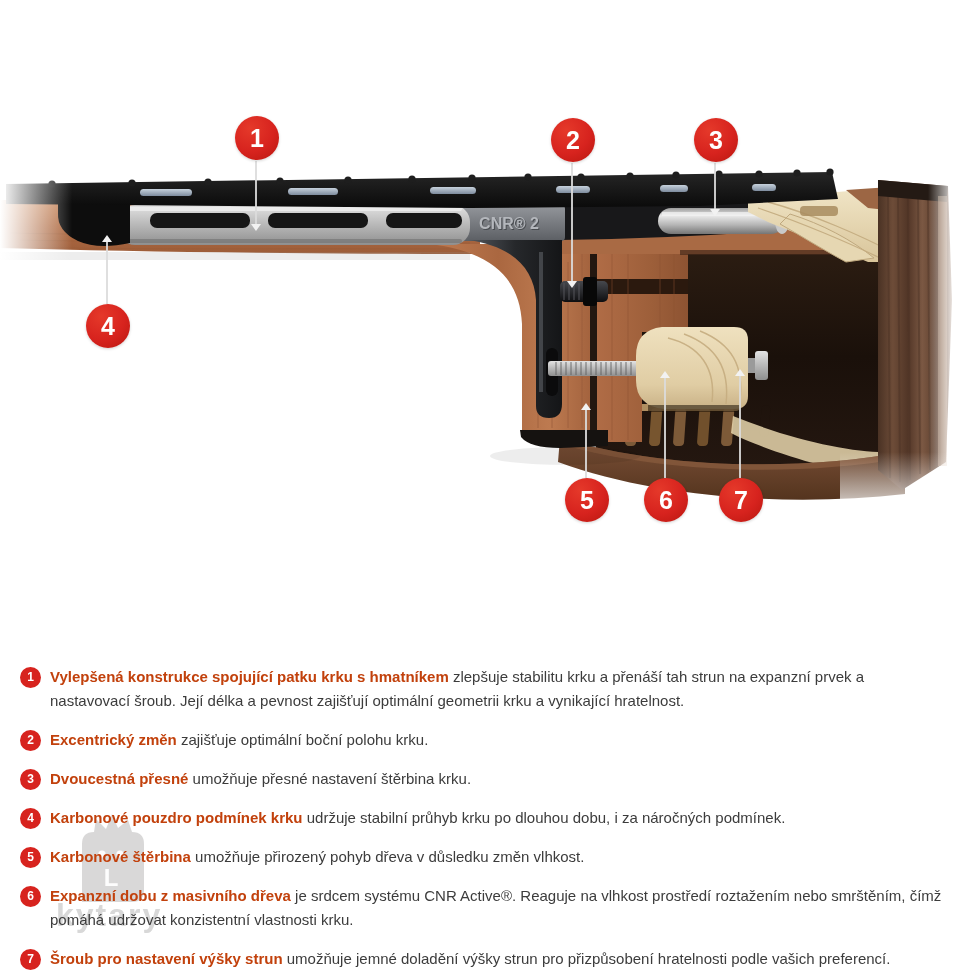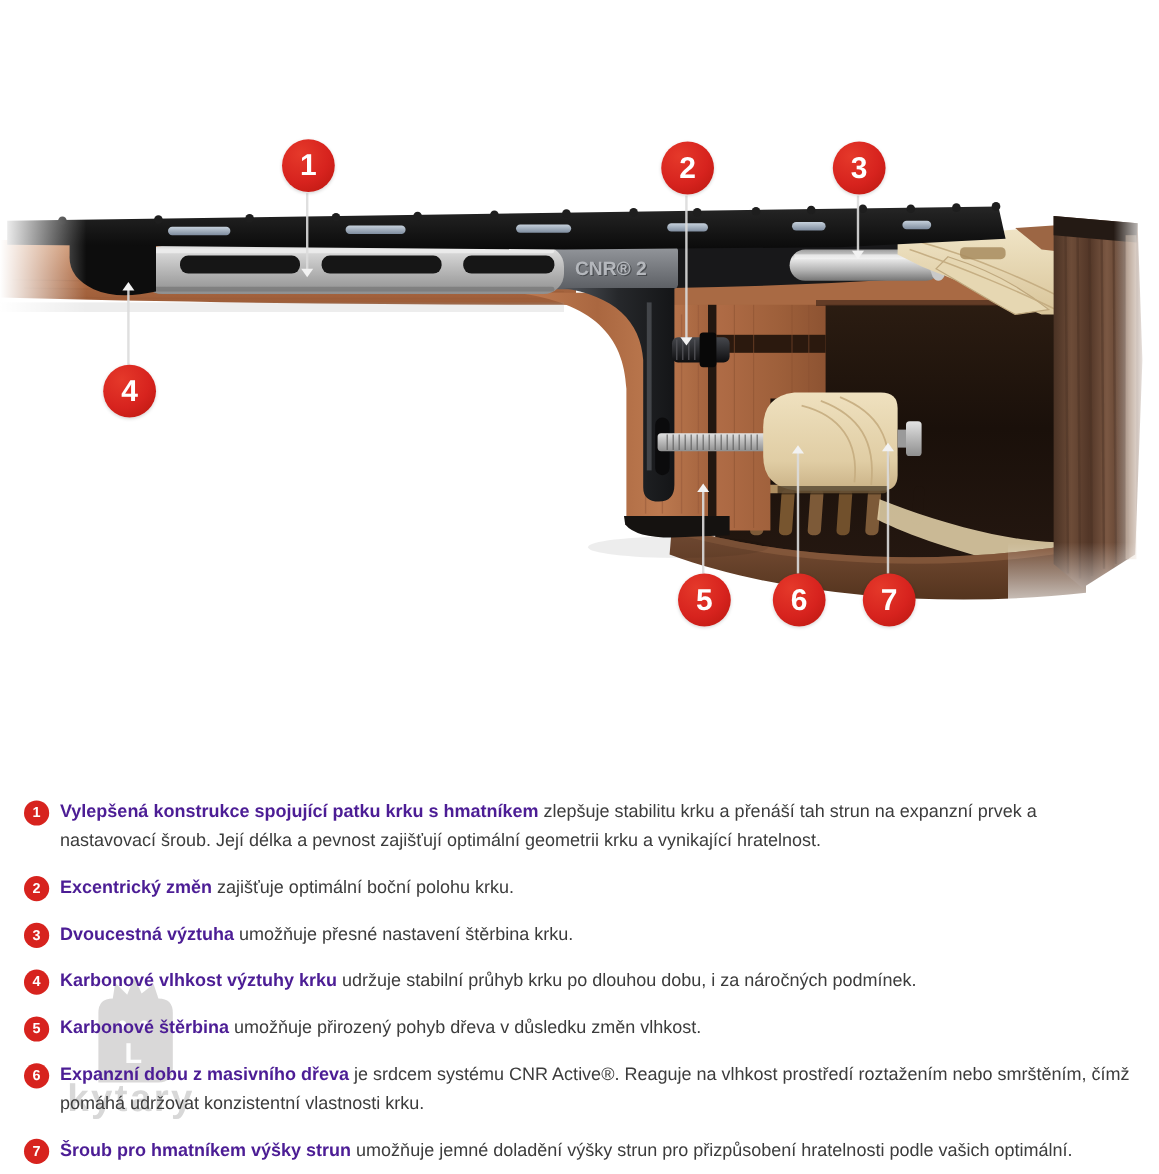--- a/index.html
+++ b/index.html
@@ -13,21 +13,21 @@
       color:#fff;font-weight:bold;font-size:25px;display:flex;align-items:center;justify-content:center;
       box-shadow:0 1px 3px rgba(0,0,0,.18);z-index:5;}
   .co-line{position:absolute;width:2px;background:#dcdcdc;opacity:.9;z-index:4;}
   .arr{position:absolute;width:0;height:0;z-index:4;}
   .arr.down{border-left:5px solid transparent;border-right:5px solid transparent;border-top:7px solid #f2f2f2;}
   .arr.up{border-left:5px solid transparent;border-right:5px solid transparent;border-bottom:7px solid #f2f2f2;}
   
   #legend{position:absolute;left:20px;top:650px;width:922px;z-index:2;}
   .li{position:relative;padding-left:30px;margin-bottom:13px;
       font-size:15px;line-height:24px;color:#3c3c3c;}
-  .li b{color:#4c1d95;font-weight:700;}
+  .li b{color:#c2410c;font-weight:700;}
   .badge{position:absolute;left:0;top:2px;width:21px;height:21px;border-radius:50%;
       background:#d7231e;color:#fff;font-size:12px;font-weight:bold;line-height:21px;text-align:center;}
   
   #watermark{position:absolute;left:52px;top:808px;z-index:1;opacity:.85;}
 </style>
 </head>
 <body>
 
 <div id="app">
 
@@ -363,38 +363,38 @@
       <b>Vylepšená konstrukce spojující patku krku s hmatníkem</b>
       <span>zlepšuje stabilitu krku a přenáší tah strun na expanzní prvek a nastavovací šroub. Její délka a pevnost zajišťují optimální geometrii krku a vynikající hratelnost.</span>
     </p>
     <p class="li">
       <span class="badge">2</span>
       <b>Excentrický změn</b>
       <span>zajišťuje optimální boční polohu krku.</span>
     </p>
     <p class="li">
       <span class="badge">3</span>
-      <b>Dvoucestná výztuha</b>
+      <b>Dvoucestná přesné</b>
       <span>umožňuje přesné nastavení štěrbina krku.</span>
     </p>
     <p class="li">
       <span class="badge">4</span>
-      <b>Karbonové vlhkost výztuhy krku</b>
+      <b>Karbonové pouzdro podmínek krku</b>
       <span>udržuje stabilní průhyb krku po dlouhou dobu, i za náročných podmínek.</span>
     </p>
     <p class="li">
       <span class="badge">5</span>
       <b>Karbonové štěrbina</b>
       <span>umožňuje přirozený pohyb dřeva v důsledku změn vlhkost.</span>
     </p>
     <p class="li">
       <span class="badge">6</span>
       <b>Expanzní dobu z masivního dřeva</b>
       <span>je srdcem systému CNR Active®. Reaguje na vlhkost prostředí roztažením nebo smrštěním, čímž pomáhá udržovat konzistentní vlastnosti krku.</span>
     </p>
     <p class="li">
       <span class="badge">7</span>
-      <b>Šroub pro hmatníkem výšky strun</b>
-      <span>umožňuje jemné doladění výšky strun pro přizpůsobení hratelnosti podle vašich optimální.</span>
+      <b>Šroub pro nastavení výšky strun</b>
+      <span>umožňuje jemné doladění výšky strun pro přizpůsobení hratelnosti podle vašich preferencí.</span>
     </p>
   </div>
 
 </div>
 
 </body></html>

